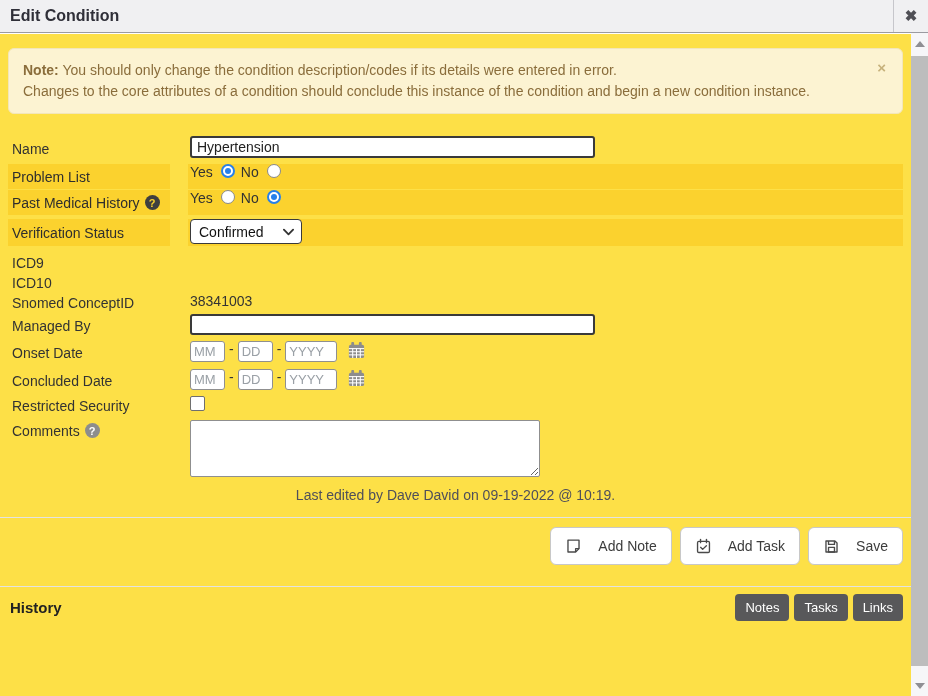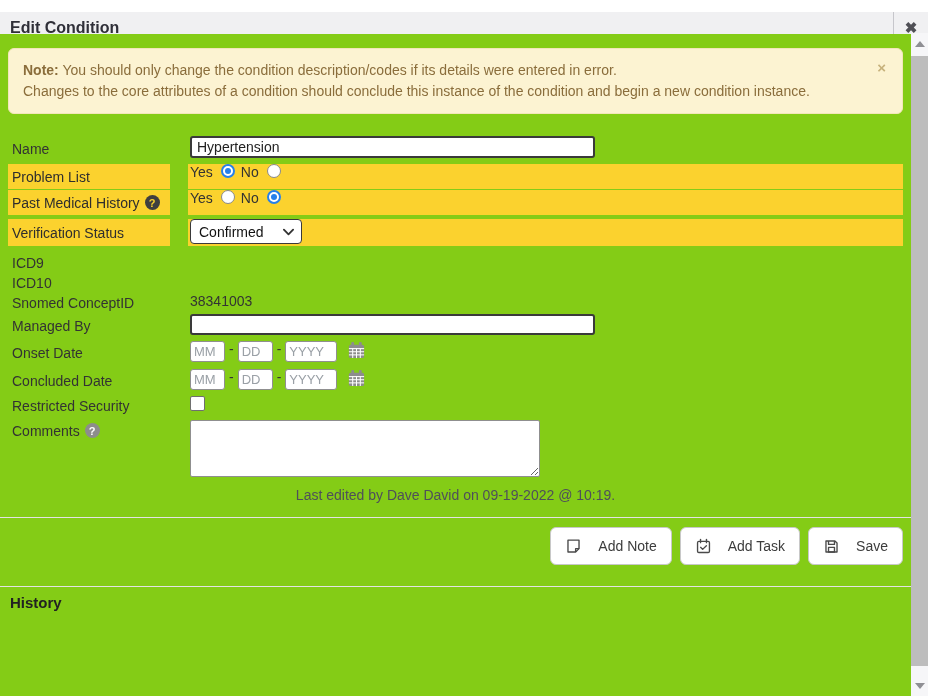--- a/index.html
+++ b/index.html
@@ -1,36 +1,36 @@
 <!DOCTYPE html>
 <html><head>
 <meta charset="utf-8">
 <style>
   * { box-sizing: border-box; margin: 0; padding: 0; }
   html,body { width:928px; height:696px; overflow:hidden; }
   body { font-family:"Liberation Sans", sans-serif; background:#fff; position:relative; }
 
   
-  .hdr { position:absolute; top:12px; left:0; right:0; height:33px; background:#F0F0F2;
+  .hdr { position:absolute; top:0; left:0; right:0; height:33px; background:#F0F0F2;
          border-bottom:1px solid #9b9ba1; display:flex; align-items:center; }
   .hdr-title { font-size:16px; font-weight:bold; color:#2f2f38; padding-left:10px; flex:1; }
   .hdr-close { width:35px; height:32px; border-left:1px solid #c6c6cb; display:flex;
                align-items:center; justify-content:center; cursor:pointer;
                font-size:15px; font-weight:900; color:#4f4f55; background:transparent; border-top:none; border-right:none; border-bottom:none; }
 
   
   .sbar { position:absolute; top:33px; right:0; bottom:0; width:17px; background:#F6F6F8; }
   .sbar .up, .sbar .down { position:absolute; left:0; width:17px; height:14px; display:flex; align-items:center; justify-content:center; cursor:pointer; }
   .sbar .up { top:4px; } .sbar .down { bottom:3px; }
   .tri-up { width:0; height:0; border-left:5px solid transparent; border-right:5px solid transparent; border-bottom:6px solid #8f8f94; }
   .tri-down { width:0; height:0; border-left:5px solid transparent; border-right:5px solid transparent; border-top:6px solid #8f8f94; }
   .sbar .thumb { position:absolute; top:23px; left:0; width:17px; height:610px; background:#BDBDBD; cursor:pointer; }
 
   
-  .content { position:absolute; top:34px; left:0; right:17px; bottom:0; background:#84cc16; overflow:hidden; }
+  .content { position:absolute; top:34px; left:0; right:17px; bottom:0; background:#fde047; overflow:hidden; }
 
   .note { margin:14px 8px 0 8px; background:#FCF3D2; border:1px solid #f3e6ba; border-radius:6px;
           padding:11px 40px 11px 14px; color:#8A6D3B; font-size:14px; line-height:21px; position:relative; }
   .note b { font-weight:bold; }
   .note-x { position:absolute; top:12px; right:16px; font-size:15px; font-weight:bold; color:#c7b27c; cursor:pointer; line-height:14px; background:none; border:none; }
 
   .form { margin-top:22px; }
   .row { display:flex; align-items:stretch; margin:0 8px; }
   .row > .lbl { flex:none; width:162px; display:flex; align-items:center; gap:5px;
                 padding-left:4px; font-size:14px; color:#333; }
@@ -292,15 +292,20 @@
           <rect x="6.5" y="11" width="7" height="5.5"></rect>
         </svg>
       <span>Save</span>
     </button>
   </div>
 
   <hr class="div2">
 
   <div class="history">
     <div class="history-title">History</div>
+    <div class="hbtns">
+      <button class="hbtn">Notes</button>
+      <button class="hbtn">Tasks</button>
+      <button class="hbtn">Links</button>
+    </div>
   </div>
 
 </div>
 
 </body></html>

